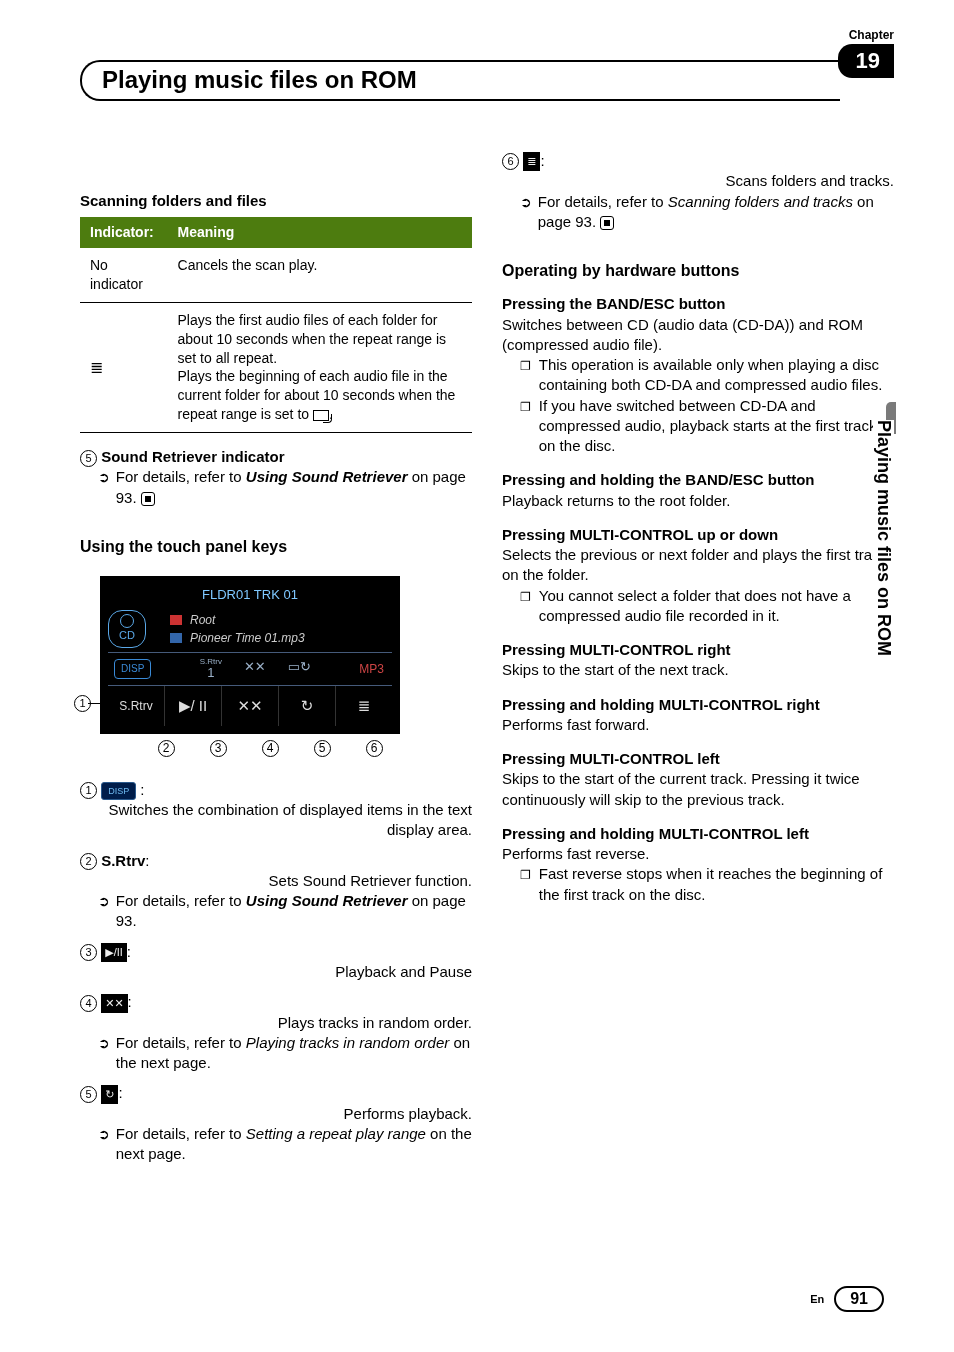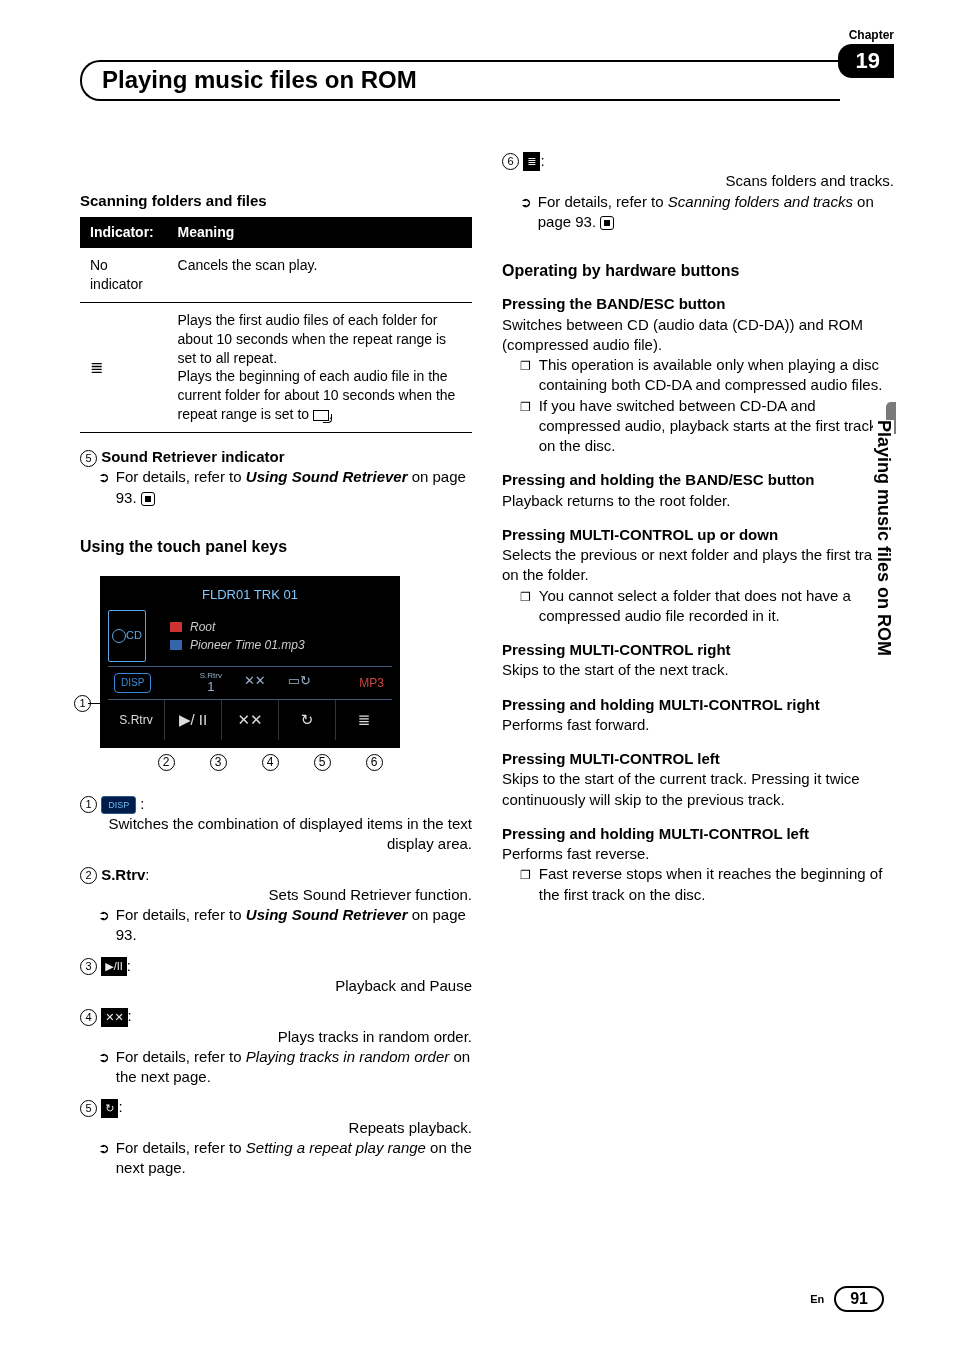--- a/index.html
+++ b/index.html
@@ -46,21 +46,21 @@
     margin-top: 50px;
   }
   .col { flex: 1; font-size: 15px; line-height: 1.35; }
   .col h3.mini { font-size: 15px; font-weight: bold; margin-bottom: 6px; margin-top: 40px; }
 
   table.scan {
     width: 100%; border-collapse: collapse; font-size: 14px;
     margin-bottom: 14px;
   }
   table.scan th {
-    background: #000000; color: #fff; text-align: left;
+    background: #4d7c0f; color: #fff; text-align: left;
     padding: 6px 10px; font-weight: bold;
   }
   table.scan td {
     padding: 8px 10px; border-bottom: 1px solid #000; vertical-align: top;
   }
   table.scan tr:last-child td { border-bottom: 1px solid #000; }
 
   .circled {
     display: inline-block; width: 17px; height: 17px;
     border: 1px solid #000; border-radius: 50%;
@@ -86,22 +86,22 @@
   h4.action { font-size: 15px; font-weight: bold; margin-top: 14px; }
 
   
   .device {
     width: 300px; background:#000; padding:8px; color:#fff;
     font-family: Arial, sans-serif;
   }
   .device .trk { text-align:center; color:#7fc8ff; font-size:13px; padding:2px 0; }
   .device .midrow { display:flex; align-items:center; gap:8px; margin:4px 0; }
   .cdicon {
-    width:38px; height:52px; border:1px solid #5aa8e8; border-radius:2px;
-    display:flex; flex-direction:row; align-items:center; justify-content:center;
+    width:38px; height:38px; border:1px solid #5aa8e8; border-radius:14px;
+    display:flex; flex-direction:column; align-items:center; justify-content:center;
     font-size:11px; color:#5aa8e8;
   }
   .cdicon .disc { width:14px;height:14px;border:1px solid #5aa8e8;border-radius:50%; }
   .pathrows { flex:1; font-size:12px; color:#ccc; }
   .pathrows div { display:flex; align-items:center; gap:8px; padding:1px 16px;font-style:italic;}
   .folder-g { width:12px;height:10px;background:#c33;display:inline-block; }
   .indrow { border-top:1px solid #455a7a; border-bottom:1px solid #455a7a;
     display:flex; align-items:center; height:34px; }
   .dispbtn {
     border:1px solid #3a8ad6; color:#3a8ad6; font-size:10px;
@@ -307,21 +307,21 @@
           <div class="arrow-ref">
               <span class="bullet"></span>
             <span>
               <span>For details, refer to </span><span class="italic">Playing tracks in random order</span><span> on the next page.</span>
             </span>
           </div>
         </li>
         <li>
           <span class="circled">5</span>
           <span class="icon-chip">↻</span>:
-          <div class="sub">Repeats playback.</div>
+          <div class="sub">Performs playback.</div>
           <div class="arrow-ref">
               <span class="bullet"></span>
             <span>
               <span>For details, refer to </span><span class="italic">Setting a repeat play range</span><span> on the next page.</span>
             </span>
           </div>
         </li>
       </ul>
     </div>
 

